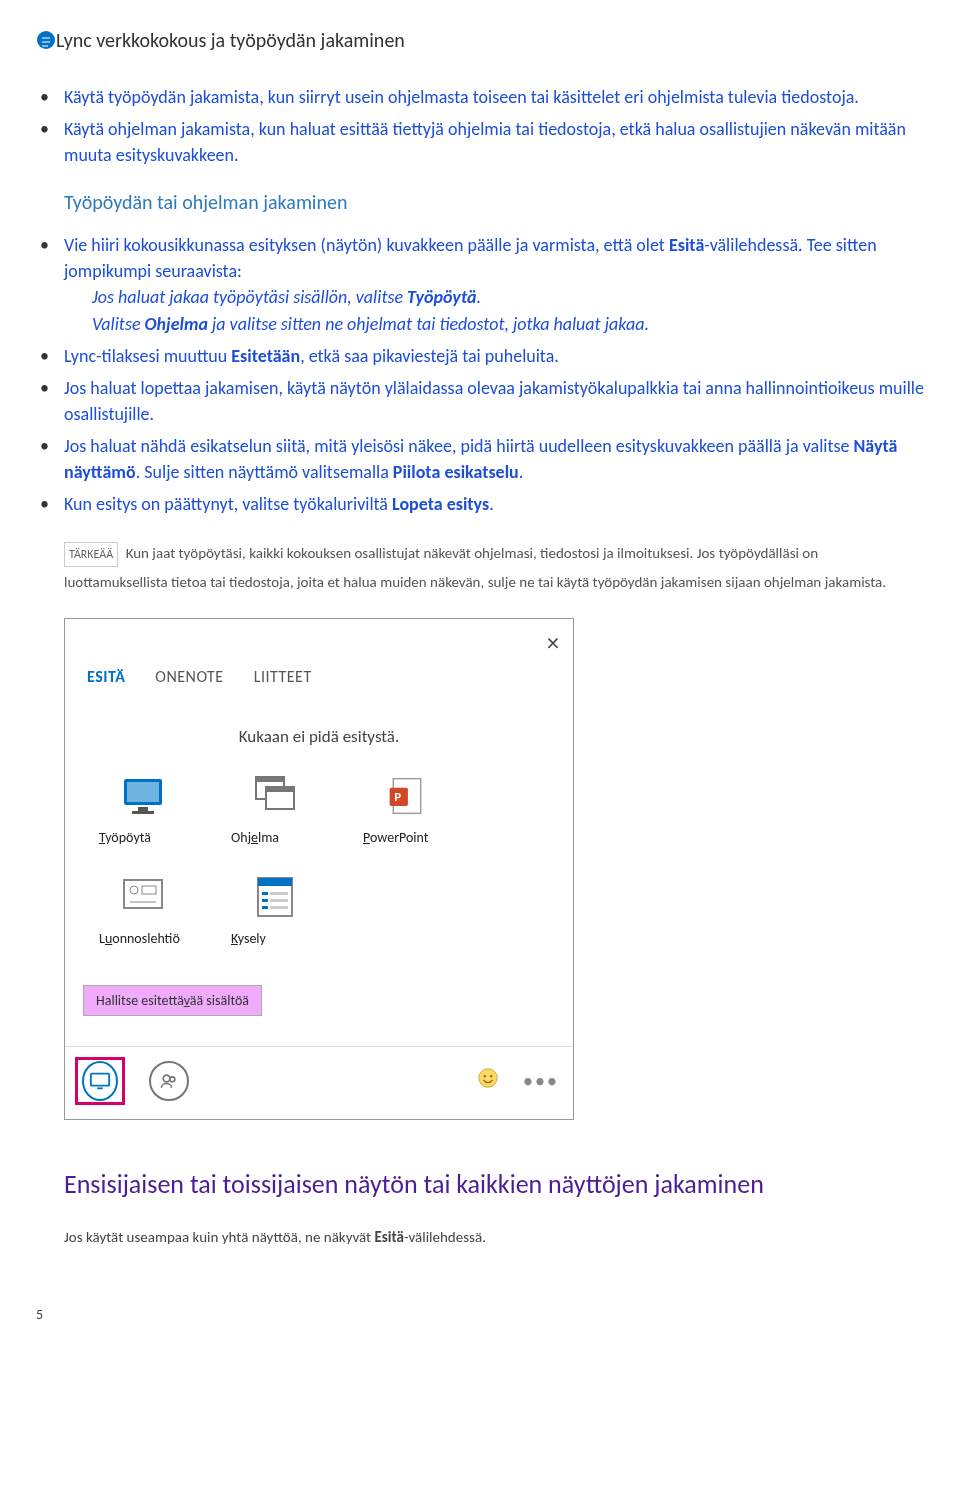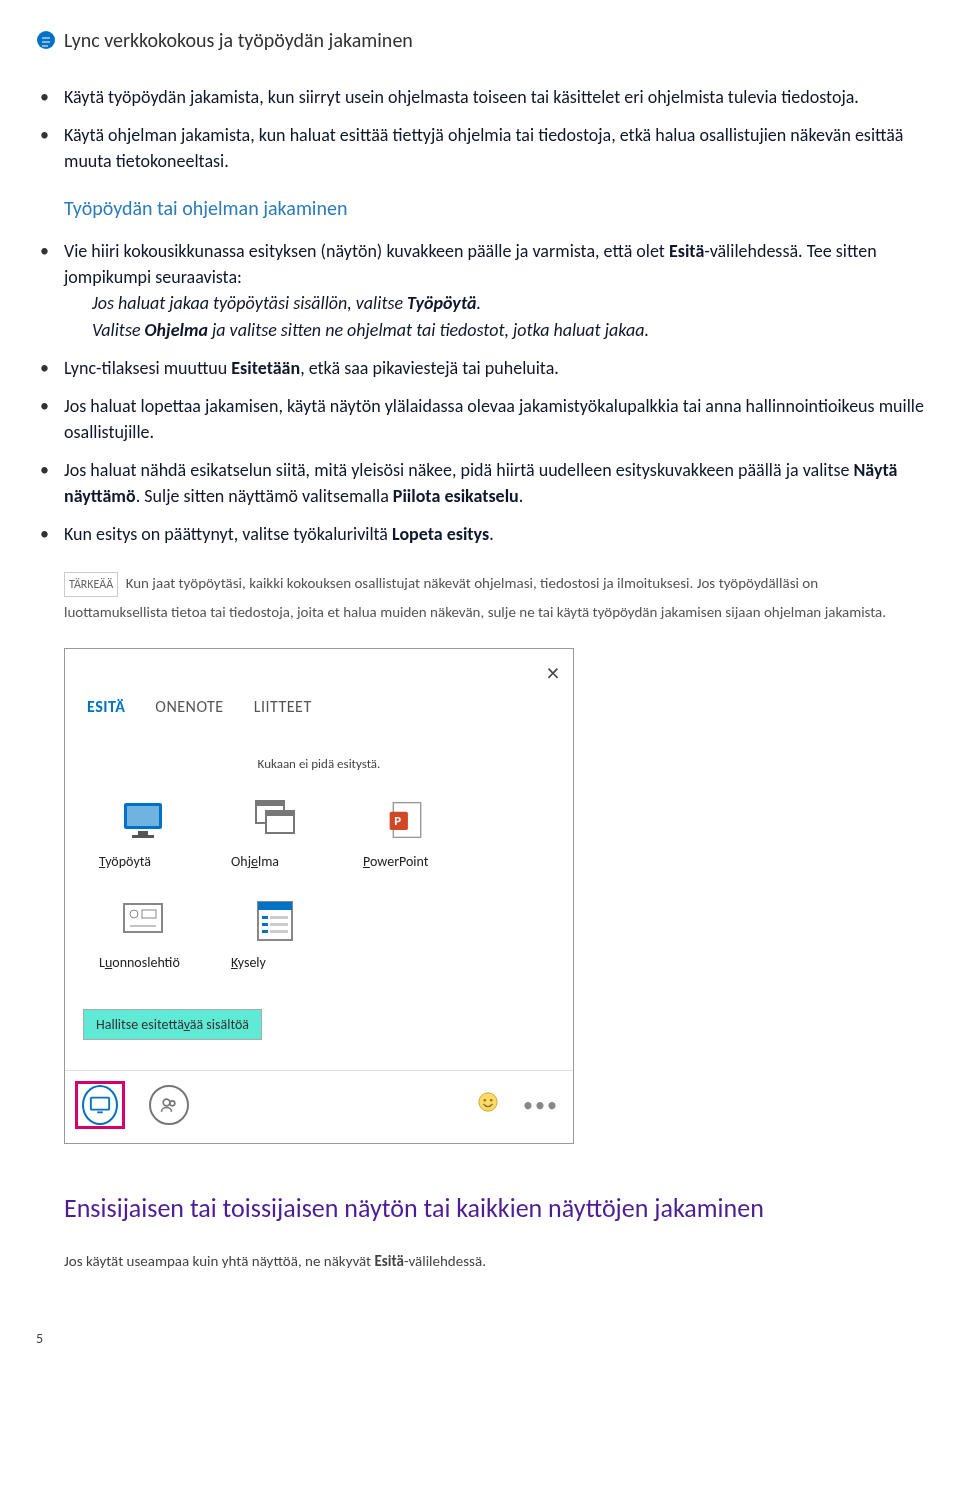--- a/index.html
+++ b/index.html
@@ -8,44 +8,44 @@
     padding: 0;
     font-family: "Segoe UI", Calibri, Arial, sans-serif;
     background: #fff;
     width: 960px;
     color: #222;
   }
   .page { padding: 28px 30px 28px 36px; }
   .header-row {
     display: flex;
     align-items: center;
-    gap: 8px;
+    gap: 0;
     margin-bottom: 32px;
   }
   .header-logo {
     width: 20px; height: 20px;
   }
   h1.header-title {
     font-size: 20px;
     font-weight: 400;
     margin: 0;
     color: #333;
   }
   ul.top-bullets {
     margin: 0 0 22px 0;
     padding-left: 0;
     list-style: none;
   }
   ul.top-bullets > li {
     position: relative;
     padding-left: 28px;
-    margin: 12px 0 6px 0;
+    margin: 0 0 6px 0;
     font-size: 18px;
     line-height: 1.45;
-    color: #0f172a;
+    color: #1d4ed8;
   }
   ul.top-bullets > li::before {
     content: "•";
     position: absolute;
     left: 4px;
     top: 0;
     font-size: 18px;
     color: #333;
   }
   h2.section-heading {
@@ -93,21 +93,21 @@
     padding: 48px 22px 0 22px;
     font-size: 16px;
     color: #555;
     letter-spacing: 0.5px;
   }
   .lync-tab { cursor: pointer; }
   .lync-tab.active { color: #0072c6; font-weight: 600; }
   .lync-status {
     text-align: center;
     color: #444;
-    font-size: 13px;
+    font-size: 17px;
     padding: 40px 0 26px 0;
   }
   .tile-row {
     display: flex;
     gap: 44px;
     padding: 0 0 0 34px;
     margin-bottom: 28px;
   }
   .tile {
     display: flex;
@@ -128,21 +128,21 @@
     width: 100%;
   }
   .tile-label .ul-char { text-decoration: underline; }
   .manage-btn {
     margin: 10px 0 0 18px;
     border: 1px solid #aaa;
     padding: 6px 12px;
     font-size: 14px;
     color: #333;
     display: inline-block;
-    background: #5eead4;
+    background: #f0abfc;
     cursor: pointer;
   }
   .lync-bottom {
     margin-top: 30px;
     border-top: 1px solid #ddd;
     padding: 10px 14px 6px 10px;
     display: flex;
     align-items: center;
     gap: 24px;
   }
@@ -182,21 +182,21 @@
   <div class="header-row">
     <svg class="header-logo" viewBox="0 0 20 20">
       <circle cx="10" cy="10" r="9" fill="#0072c6"></circle>
       <path d="M6 8h8M6 12h8M6 16h6" stroke="#fff" stroke-width="1.2" fill="none"></path>
     </svg>
     <h1 class="header-title">Lync verkkokokous ja työpöydän jakaminen</h1>
   </div>
 
   <ul class="top-bullets">
     <li>Käytä työpöydän jakamista, kun siirryt usein ohjelmasta toiseen tai käsittelet eri ohjelmista tulevia tiedostoja.</li>
-    <li>Käytä ohjelman jakamista, kun haluat esittää tiettyjä ohjelmia tai tiedostoja, etkä halua osallistujien näkevän esittää muuta tietokoneeltasi.</li>
+    <li>Käytä ohjelman jakamista, kun haluat esittää tiettyjä ohjelmia tai tiedostoja, etkä halua osallistujien näkevän mitään muuta esityskuvakkeen.</li>
   </ul>
 
   <h2 class="section-heading">Työpöydän tai ohjelman jakaminen</h2>
 
   <ul class="top-bullets">
     <li>
       <span>Vie hiiri kokousikkunassa esityksen (näytön) kuvakkeen päälle ja varmista, että olet </span><b>Esitä</b><span>-välilehdessä. Tee sitten jompikumpi seuraavista:</span>
       <span class="nested">
         <span>Jos haluat jakaa työpöytäsi sisällön, valitse </span><b>Työpöytä</b><span>.</span>
       </span>

